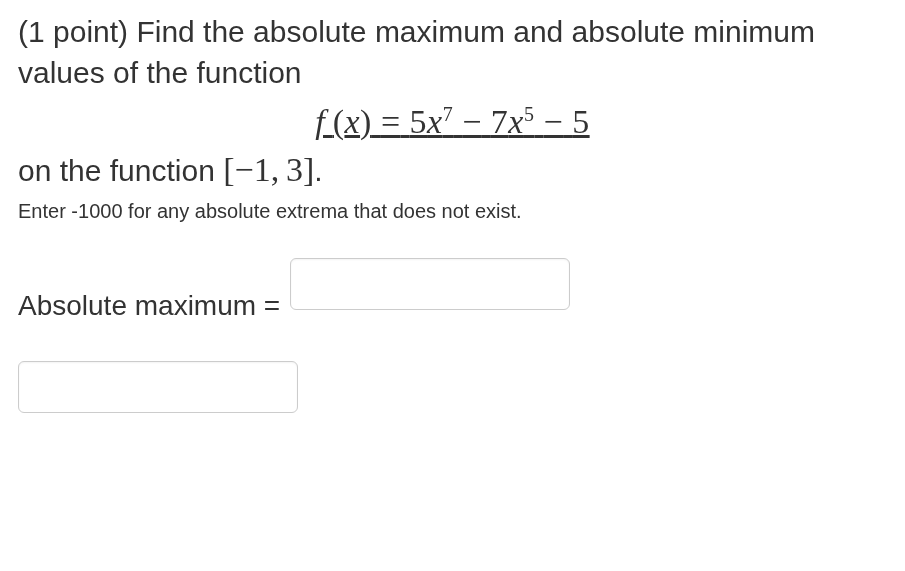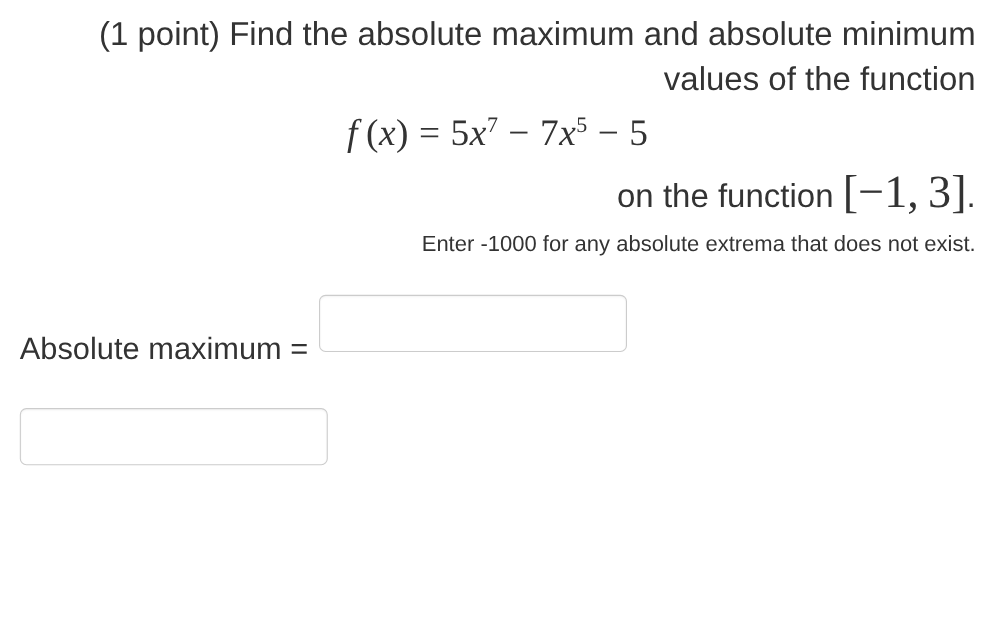--- a/index.html
+++ b/index.html
@@ -1,53 +1,53 @@
 <!DOCTYPE html>
 <html><head>
   <meta charset="utf-8">
   <style>
     * {
       box-sizing: border-box;
       margin: 0;
       padding: 0;
-      text-align: right;
     }
     body {
       font-family: Arial, Helvetica, sans-serif;
       font-size: 30px;
       color: #333;
       padding: 12px 18px;
       width: 905px;
       line-height: 1.35;
     }
     .question-text {
       margin-bottom: 2px;
     }
     .math-line {
       font-family: 'Times New Roman', Times, serif;
       font-style: italic;
       font-size: 34px;
       text-align: center;
       margin: 6px 0 2px 0;
       letter-spacing: 0.5px;
+      text-decoration: underline;
     }
     .math-line .up {
       font-style: normal;
     }
     .math-line sup {
       font-size: 20px;
       vertical-align: super;
       font-style: normal;
     }
     .interval-line {
       margin-bottom: 4px;
     }
     .interval-math {
       font-family: 'Times New Roman', Times, serif;
-      font-size: 42px;
+      font-size: 34px;
     }
     .hint-text {
       font-size: 20px;
       margin-bottom: 18px;
       line-height: 1.4;
     }
     .answer-row {
       display: flex;
       align-items: center;
       margin-bottom: 36px;

